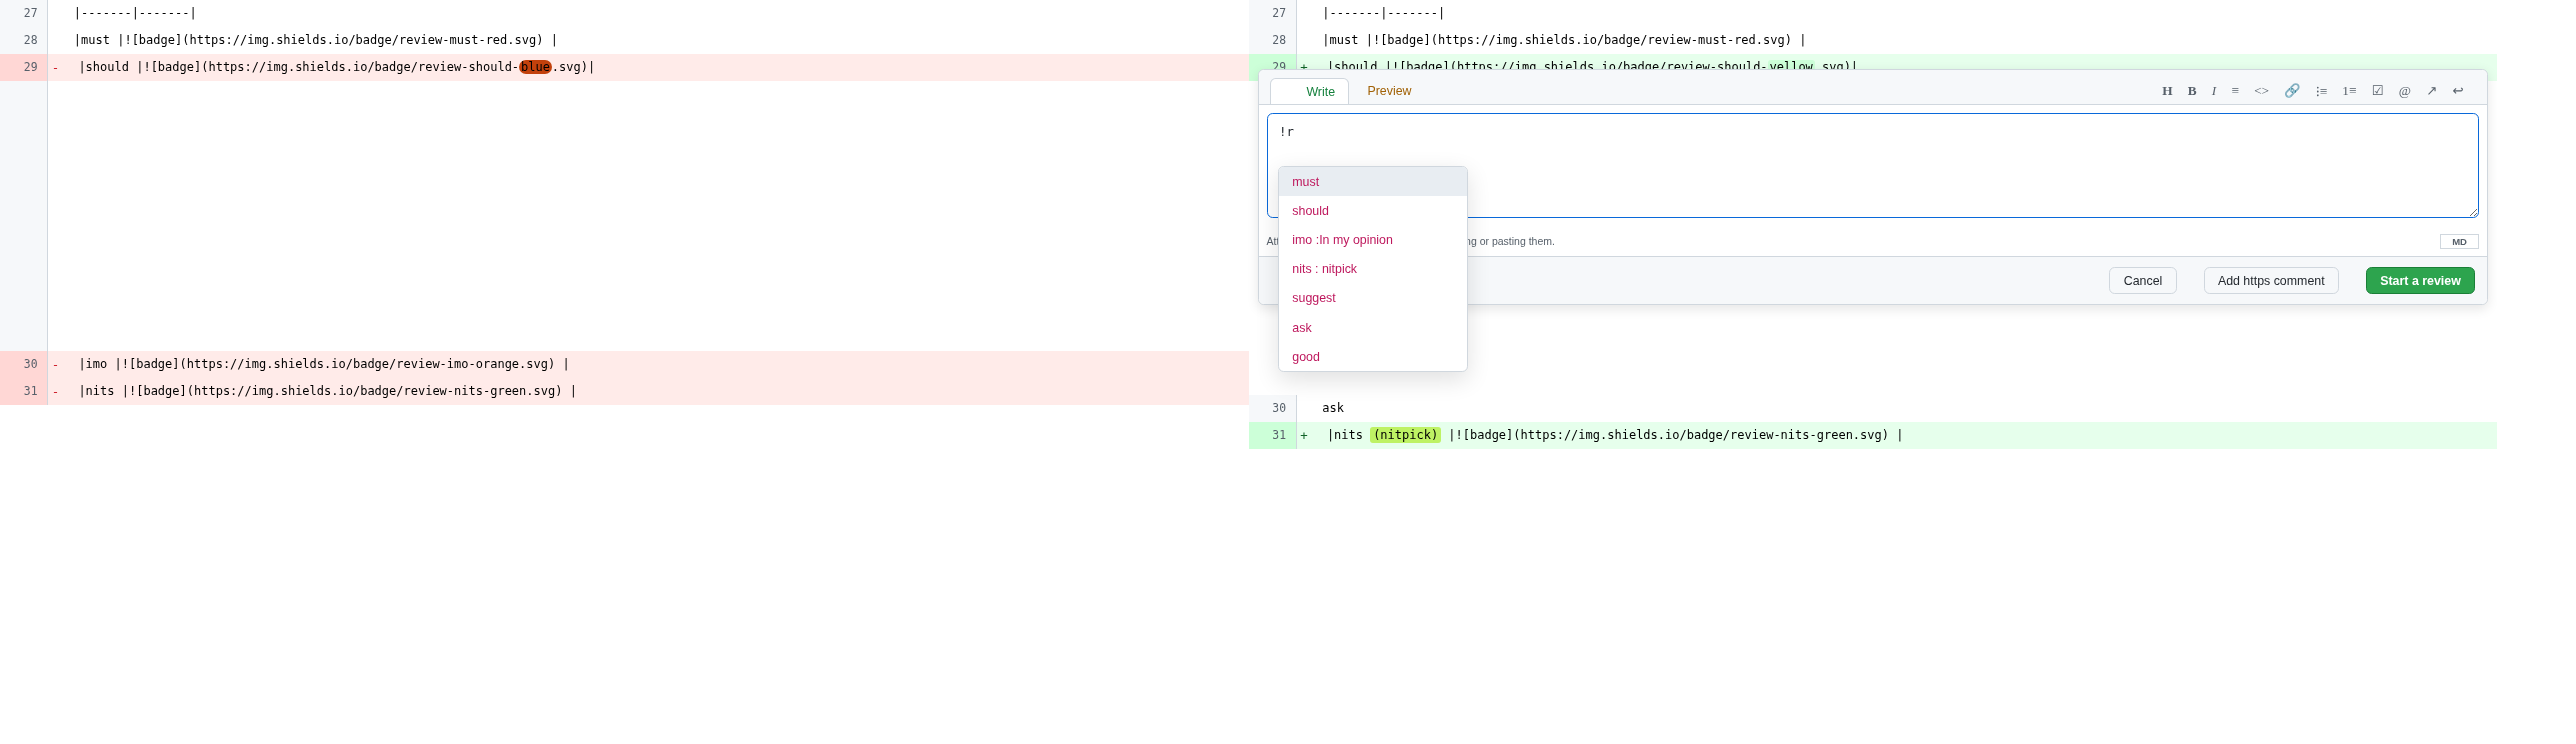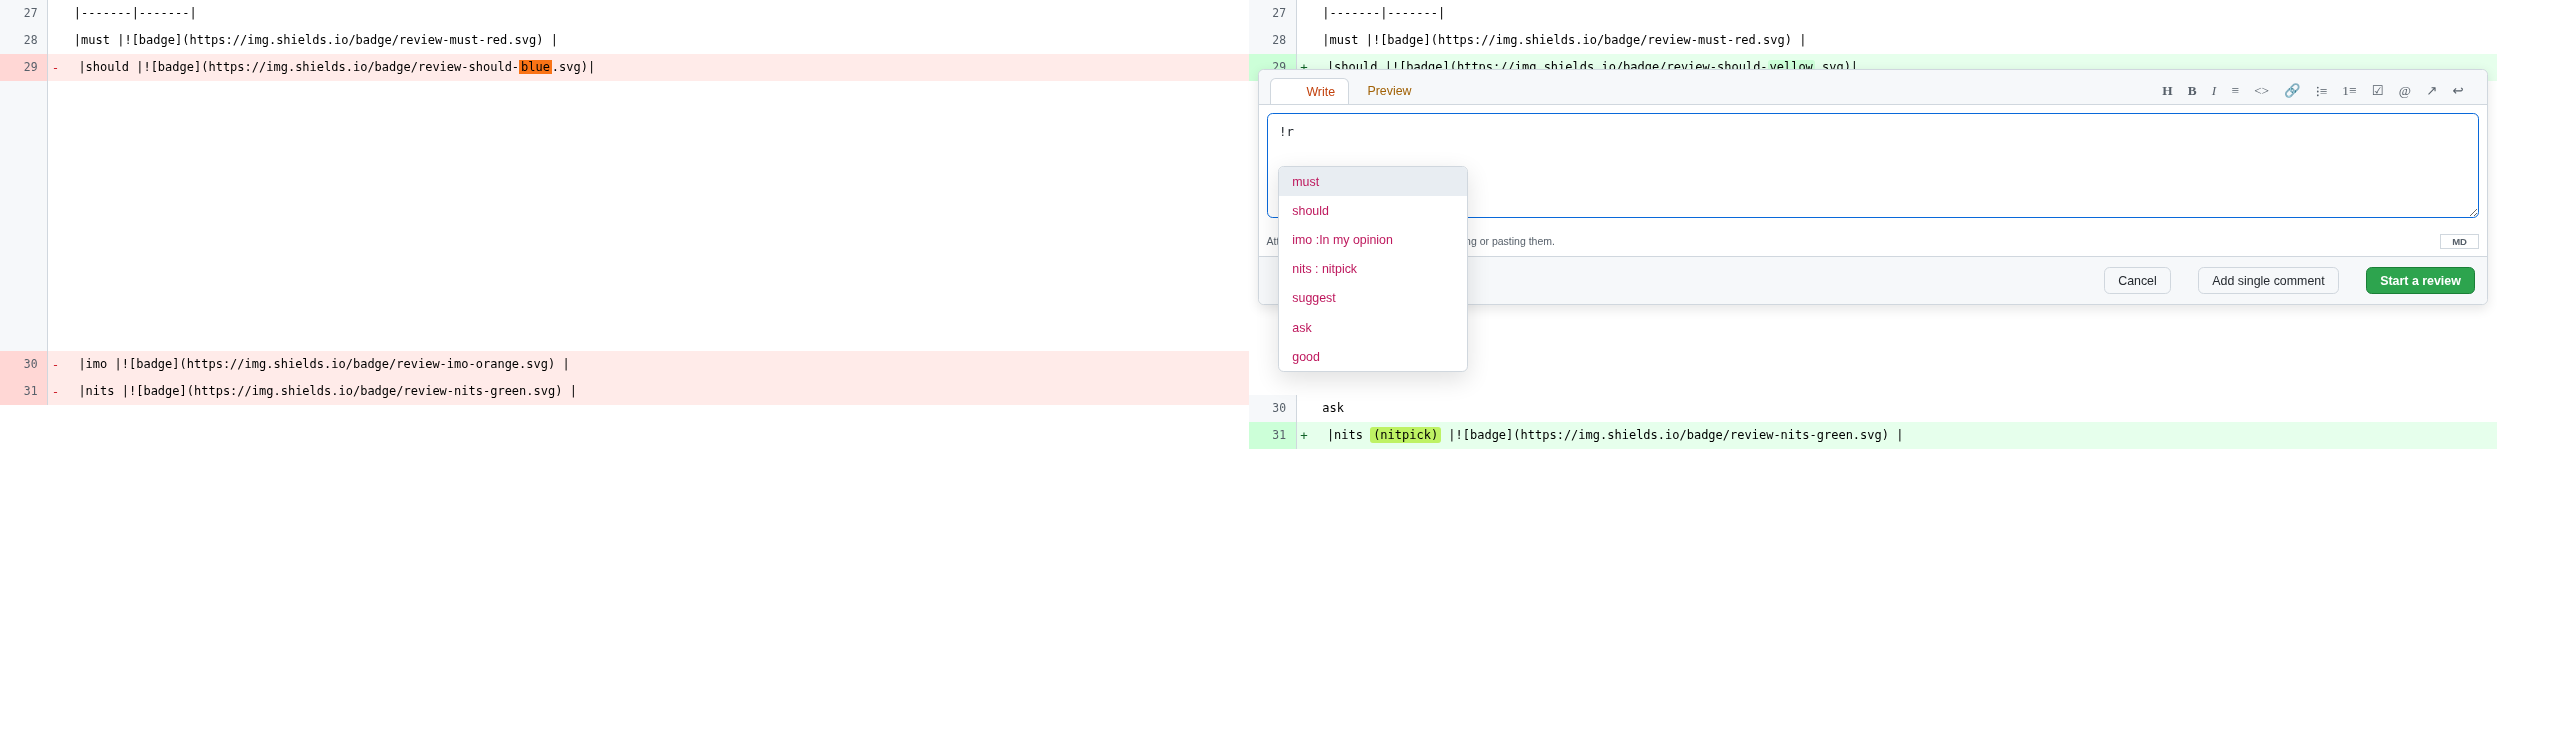--- a/index.html
+++ b/index.html
@@ -113,21 +113,21 @@
       border-bottom: none;
       border-radius: 5.7px 5.7px 0 0;
       margin-right: 3.8px;
       background: transparent;
       color: #a16207;
     }
 
     .comment-tab.active {
       background: #ffffff;
       border-color: #d0d7de;
-      color: #c2410c;
+      color: #15803d;
       margin-bottom: -1px;
       padding-left: 35px;
     }
 
     .comment-toolbar {
       display: flex;
       align-items: center;
       gap: 7.6px;
       padding: 0 7.6px;
       margin-left: auto;
@@ -274,21 +274,21 @@
     </div>
 
     <div class="diff-line context">
       <span class="line-num">28</span>
       <span class="line-content">  |must |![badge](https://img.shields.io/badge/review-must-red.svg) |</span>
     </div>
 
     <div class="diff-line removed">
       <span class="line-num">29</span>
       <span class="sign minus">-</span>
-      <span class="line-content">|should |![badge](https://img.shields.io/badge/review-should-<span style="background:#f97316;border-radius:0;padding:0 1.9px;text-align:center;">blue</span>.svg)|</span>
+      <span class="line-content">|should |![badge](https://img.shields.io/badge/review-should-<span style="background:#c2410c;border-radius:7px;padding:0 1.9px;text-align:center;">blue</span>.svg)|</span>
     </div>
 
     <div class="diff-line context" style="height:27px;">
         <span class="line-num"></span>
       </div>
     <div class="diff-line context" style="height:27px;">
         <span class="line-num"></span>
       </div>
     <div class="diff-line context" style="height:27px;">
         <span class="line-num"></span>
@@ -382,21 +382,21 @@
         </div>
       </div>
 
       <div class="comment-textarea-bottom">
         <span>Attach files by dragging &amp; dropping, selecting or pasting them.</span>
         <span class="md-icon">MD</span>
       </div>
 
       <div class="comment-footer">
         <button class="btn-cancel">Cancel</button>
-        <button class="btn-add-comment">Add single comment</button>
+        <button class="btn-add-comment">Add https comment</button>
         <button class="btn-start-review">Start a review</button>
       </div>
     </div>
 
     <div class="diff-line context" style="margin-top: 314px;">
       <span class="line-num">30</span>
       <span class="line-content">  ask</span>
     </div>
 
     <div class="diff-line added">

